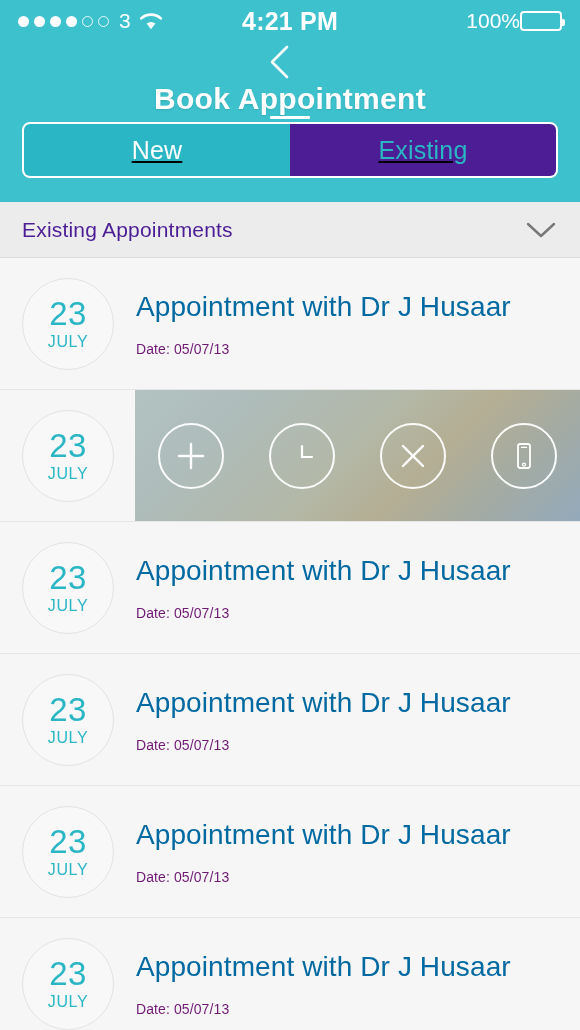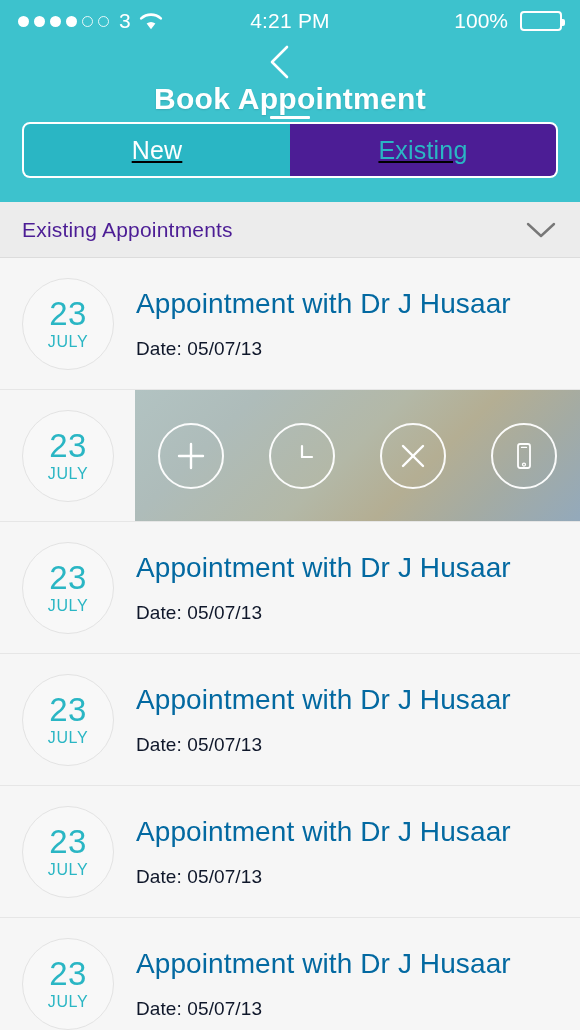--- a/index.html
+++ b/index.html
@@ -54,31 +54,31 @@
   }
   .carrier {
     font-size: 21px;
     font-weight: 400;
     letter-spacing: .2px;
     margin-left: 4px;
   }
   .wifi-icon { margin-left: 1px; display: block; }
   .status-center {
     flex: 0 0 auto;
-    font-size: 21px;
-    font-weight: 400;
+    font-size: 25px;
+    font-weight: 700;
     letter-spacing: .2px;
     text-align: right;
   }
   .status-right {
     flex: 1 1 0;
     display: flex;
     align-items: center;
     justify-content: flex-end;
-    gap: 12px;
+    gap: 0;
   }
   .battery-pct {
     font-size: 21px;
     font-weight: 400;
   }
   .battery {
     position: relative;
     width: 42px;
     height: 20px;
     border: 2px solid #ffffff;
@@ -244,22 +244,22 @@
     padding-right: 18px;
     min-width: 0;
   }
   .row-title {
     font-size: 28px;
     color: #0369a1;
     letter-spacing: .1px;
     white-space: nowrap;
   }
   .row-sub {
-    font-size: 19px;
-    color: #0f172a;
+    font-size: 14px;
+    color: #701a75;
     margin-top: 18px;
     letter-spacing: .1px;
     white-space: nowrap;
   }
 
   
   .row.swiped .row-actions {
     position: absolute;
     top: 0;
     left: 135px;

